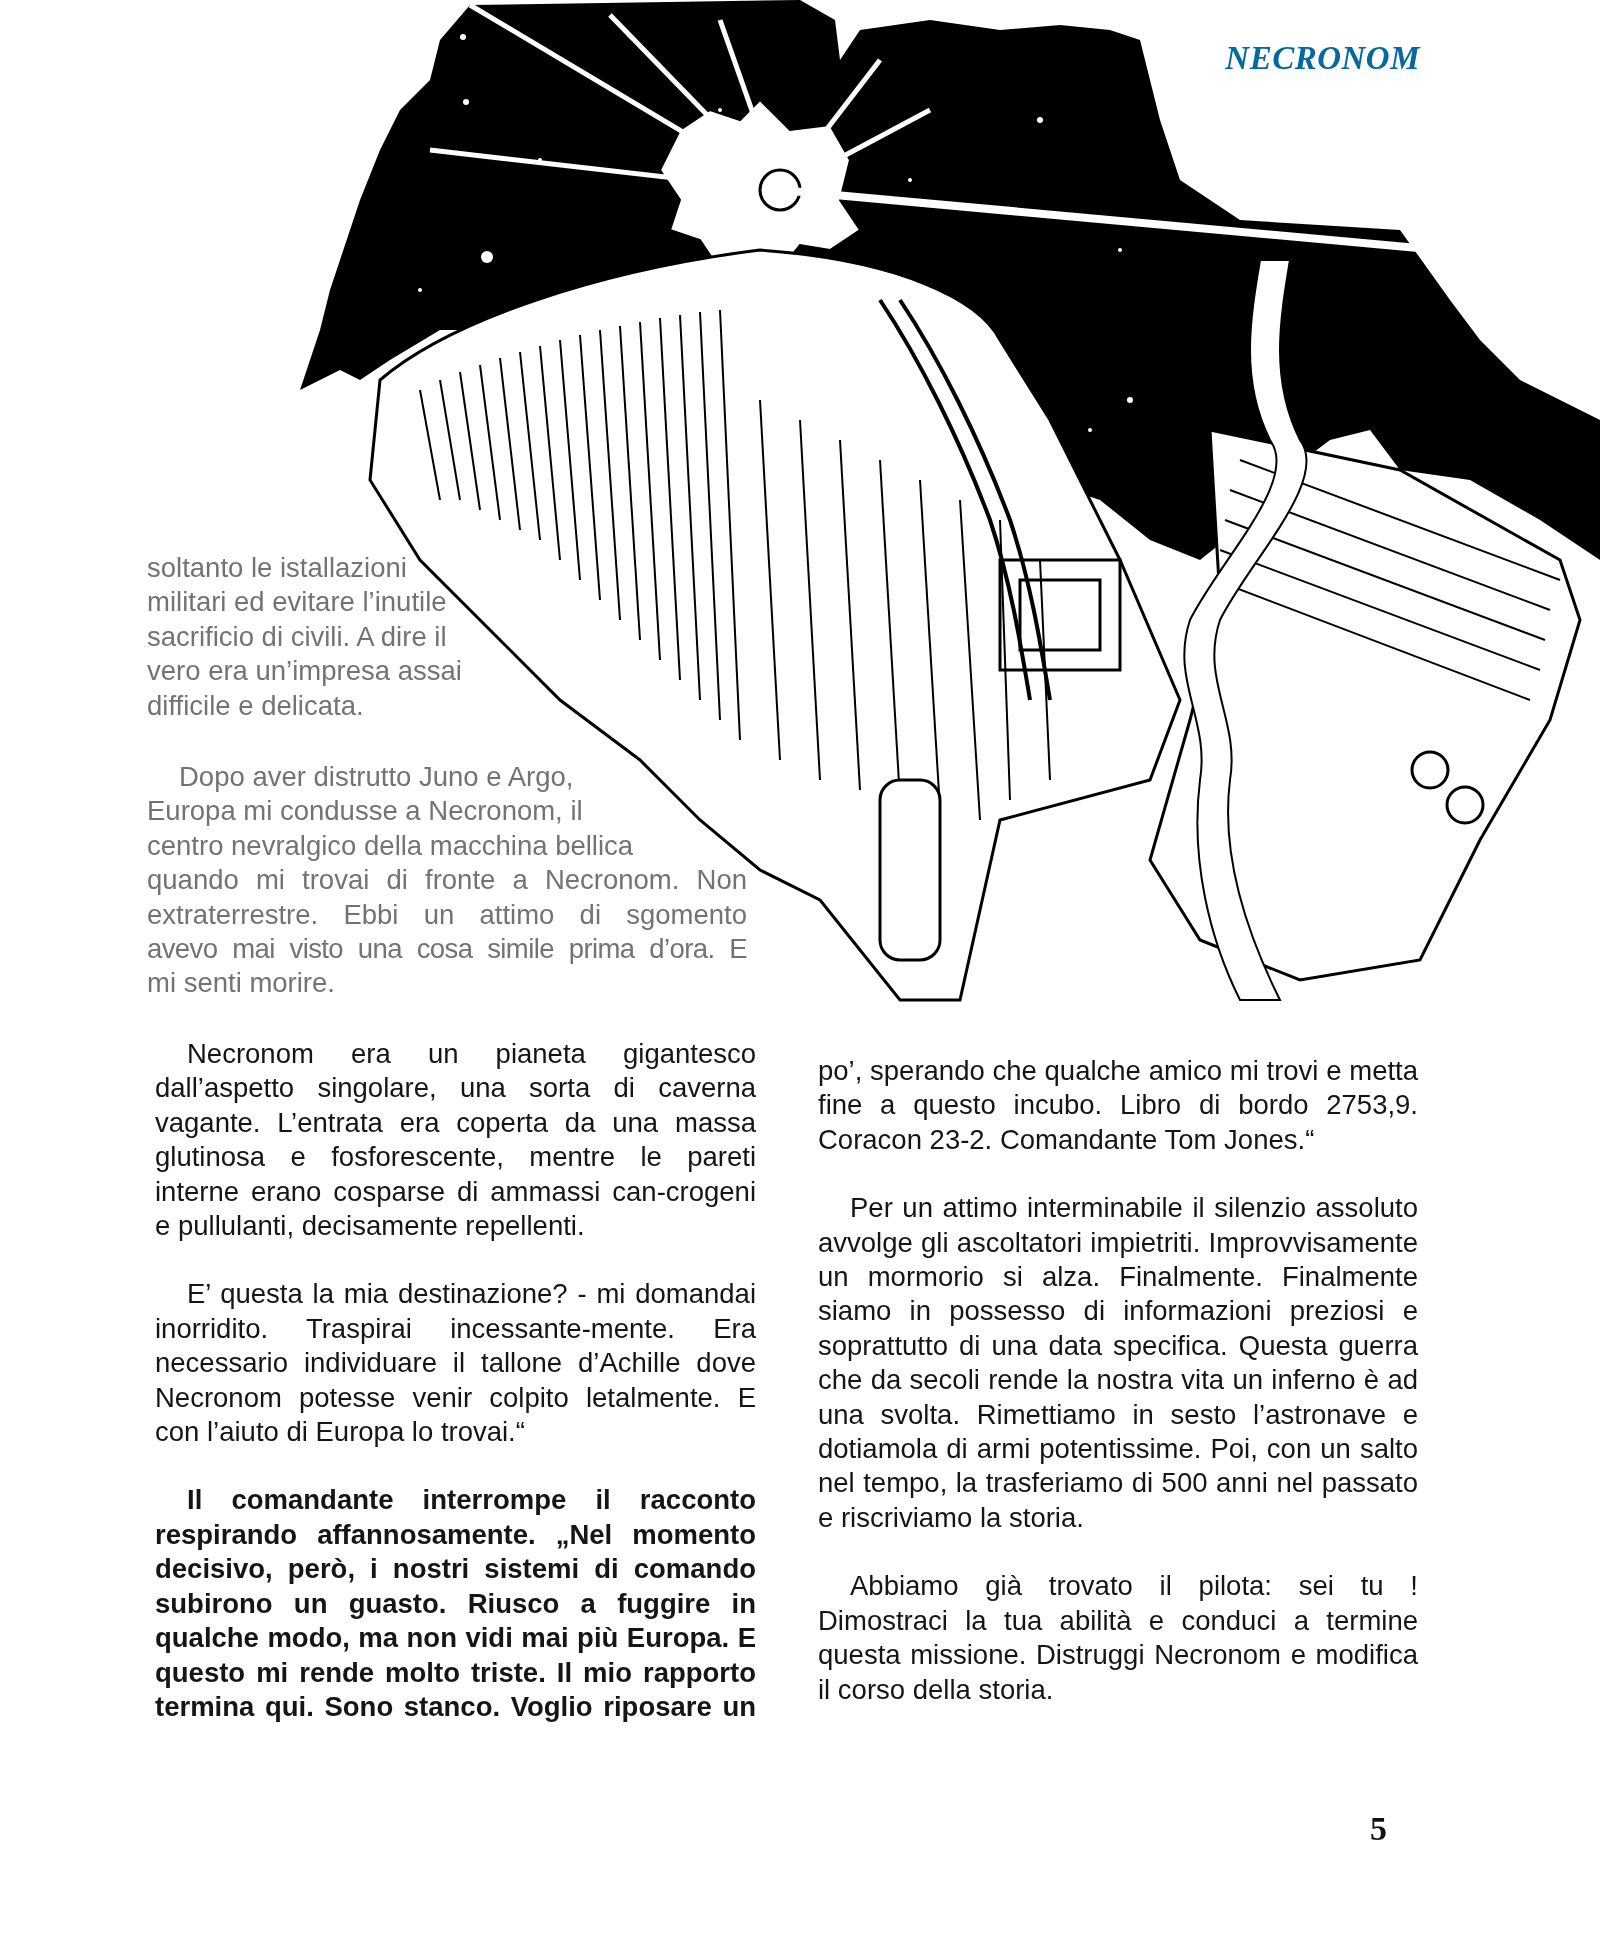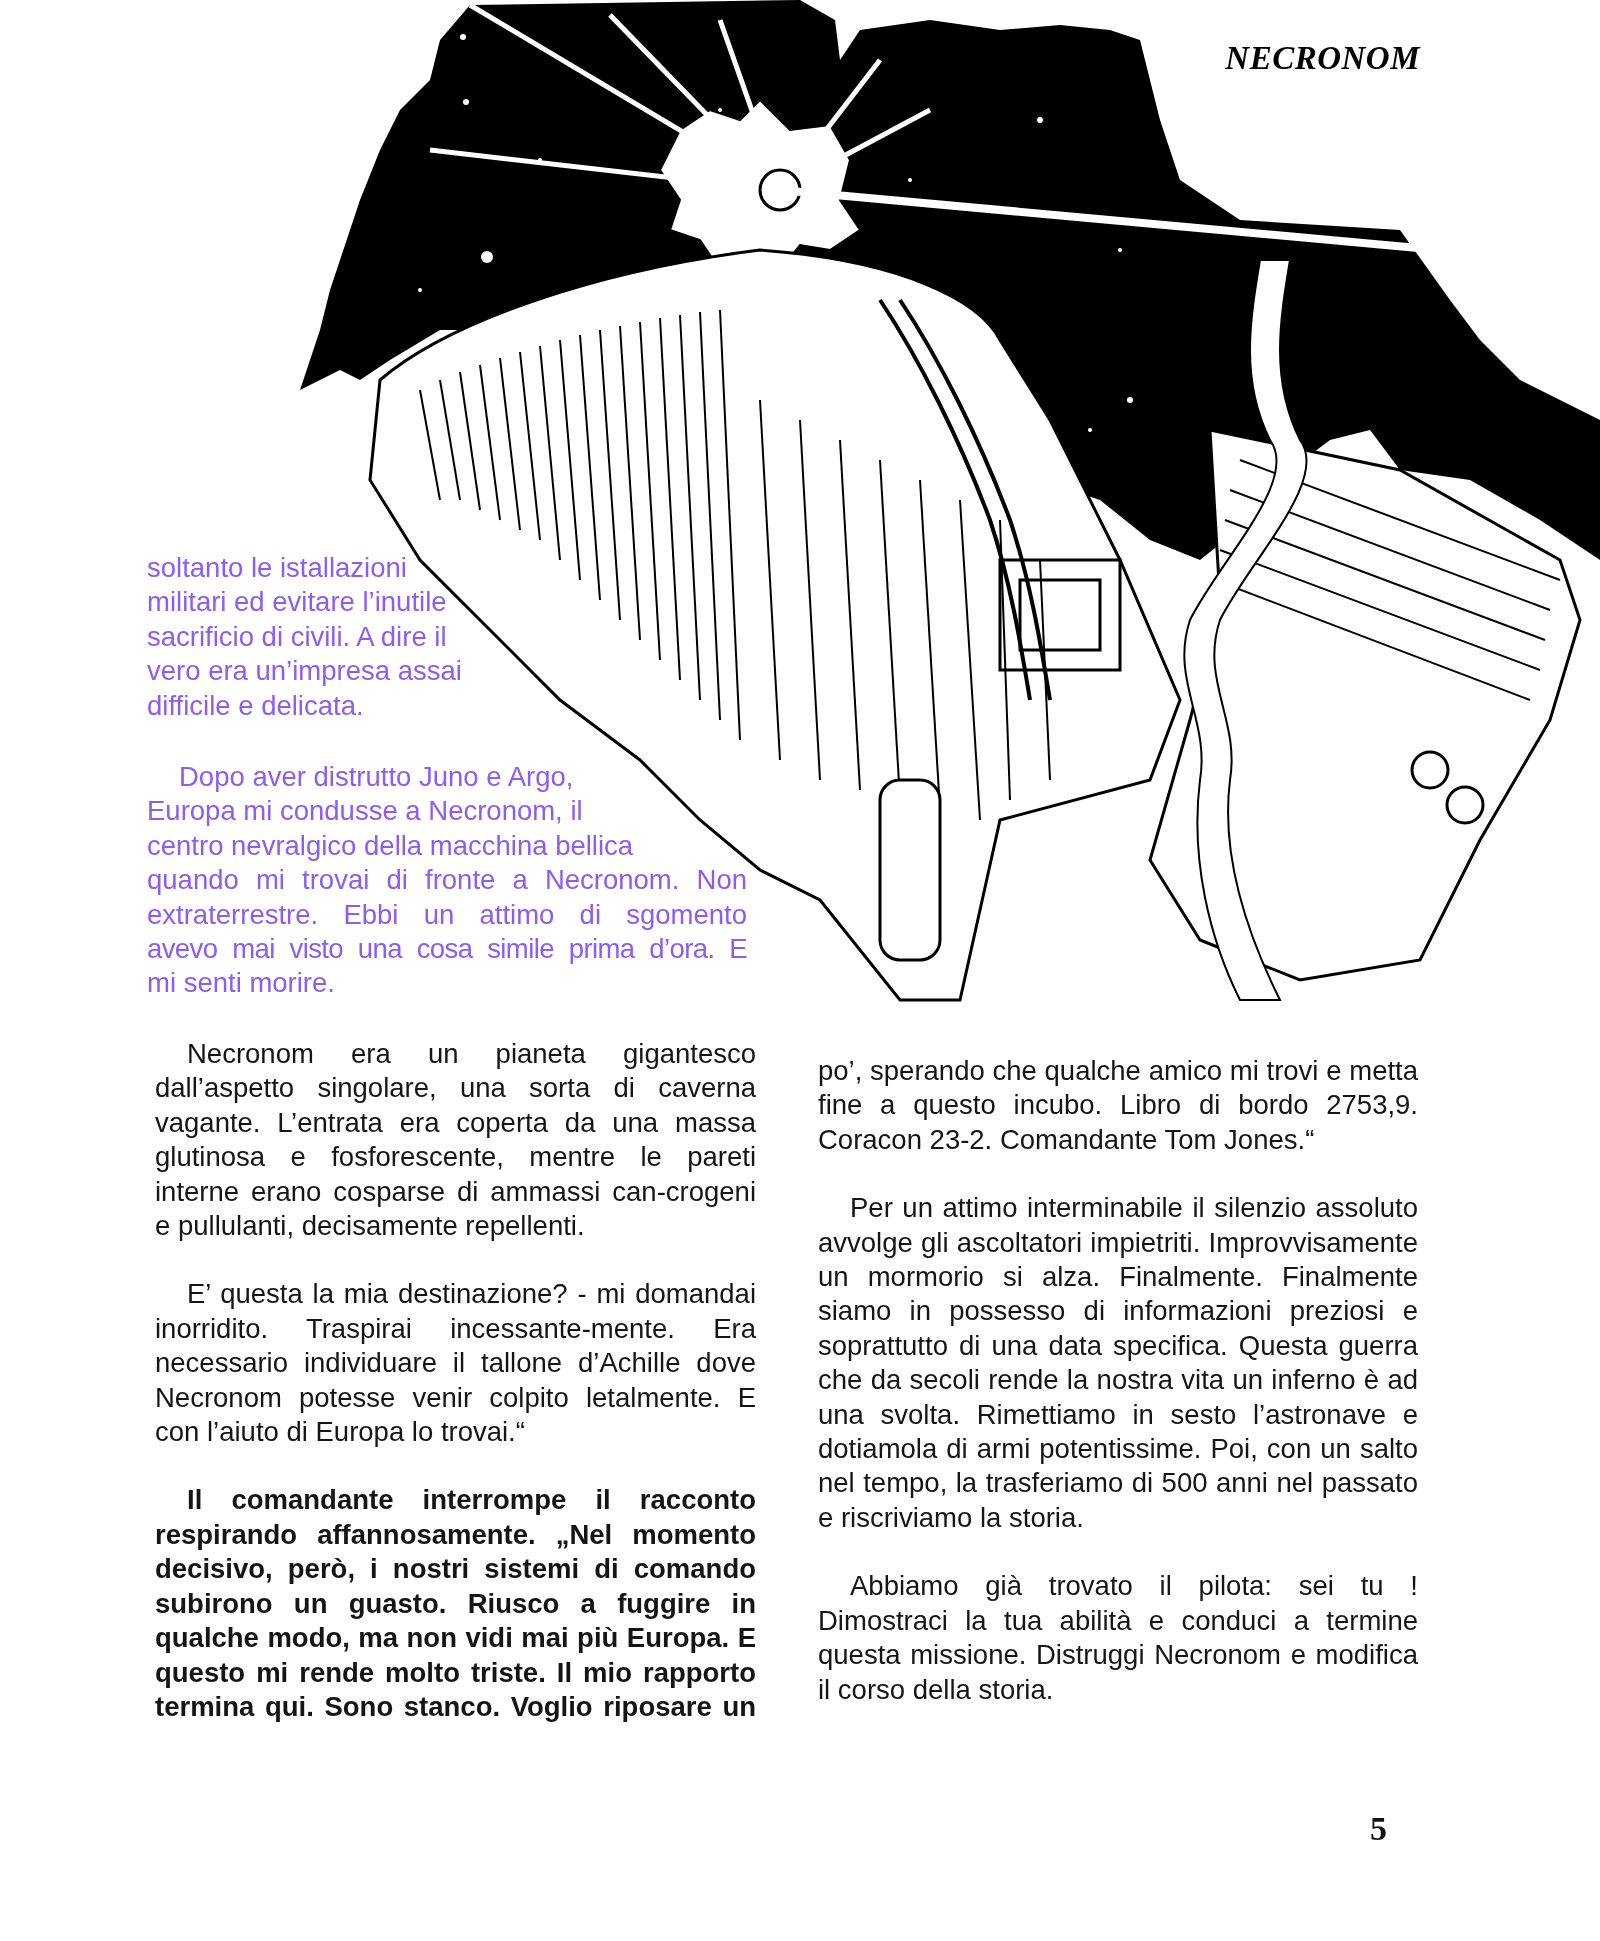--- a/index.html
+++ b/index.html
@@ -1,22 +1,22 @@
 <!DOCTYPE html>
 <html><head>
   <meta charset="utf-8">
   <style>
     html, body { margin: 0; padding: 0; background: #ffffff; }
     body { width: 1600px; height: 1941px; position: relative; overflow: hidden; font-family: "Liberation Sans", sans-serif; color: #111; }
     .illustration { position: absolute; left: 0; top: 0; width: 1600px; height: 1030px; }
-    .running-head { position: absolute; left: 1160px; top: 40px; width: 260px; font-family: "Liberation Serif", serif; font-style: italic; font-weight: bold; font-size: 33px; letter-spacing: 0.5px; color: #000000; text-align: right; }
+    .running-head { position: absolute; left: 1160px; top: 40px; width: 260px; font-family: "Liberation Serif", serif; font-style: italic; font-weight: bold; font-size: 33px; letter-spacing: 0.5px; color: #0369a1; text-align: right; }
     .col { position: absolute; font-size: 27.5px; line-height: 34.4px; text-align: justify; color: #151515; }
     .col p { margin: 0 0 34px 0; text-indent: 0; }
     .col p.indent { text-indent: 32px; }
-    .col-wrap { position: absolute; font-size: 27.5px; line-height: 34.4px; color: #8b5cf6; }
+    .col-wrap { position: absolute; font-size: 27.5px; line-height: 34.4px; color: #737373; }
     .col-wrap .line { display: block; white-space: nowrap; text-align-last: justify; text-align: justify; }
     .col-wrap .line.last { text-align-last: left; }
     .page-number { position: absolute; left: 1370px; top: 1810px; font-family: "Liberation Serif", serif; font-weight: bold; font-size: 34px; color: #111; }
   </style>
 </head>
 <body>
 
 <svg class="illustration" viewBox="0 0 1600 1030" xmlns="http://www.w3.org/2000/svg">
 
   <path fill="#000" d="M470,5 L800,0 L835,20 L840,60 L860,30 L930,20 L1000,30 L1060,25 L1110,30 L1140,40 L1160,120 L1180,180 L1240,220 L1400,230 L1450,300 L1480,340 L1520,380 L1600,420 L1600,560 L1540,520 L1470,480 L1400,470 L1370,430 L1330,440 L1290,470 L1250,520 L1200,560 L1150,540 L1100,500 L1040,480 L980,470 L880,460 L800,480 L750,440 L680,400 L620,370 L560,350 L500,330 L440,330 L390,360 L360,380 L340,370 L300,390 L320,330 L330,290 L350,230 L360,200 L380,150 L400,110 L430,80 L440,40 Z"></path>

